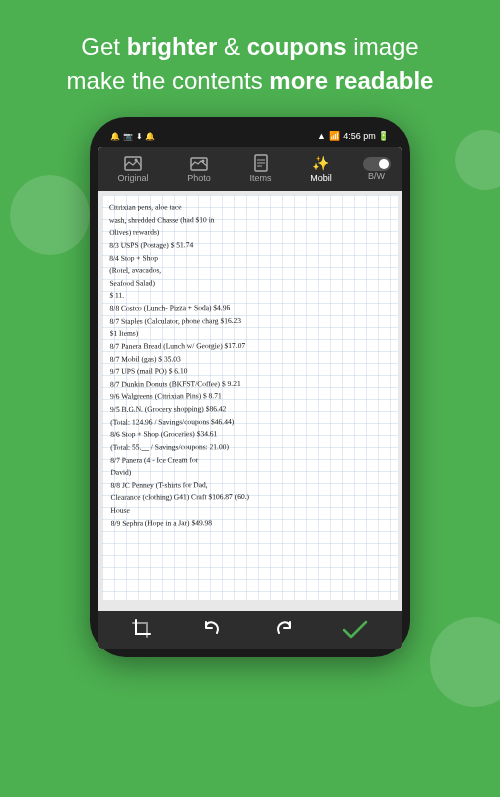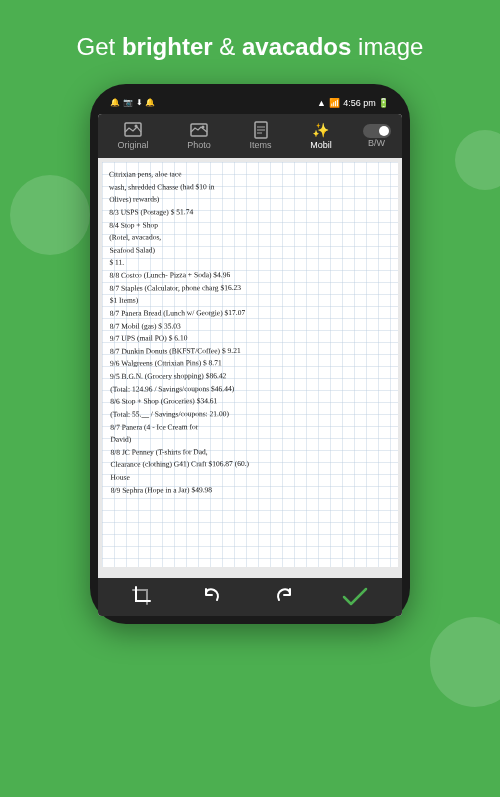--- a/index.html
+++ b/index.html
@@ -218,22 +218,25 @@
 <body>
 
 <div class="bg-circle-left"></div>
 <div class="bg-circle-right-top"></div>
 <div class="bg-circle-right-bottom"></div>
 
 <div class="header-text">
   <h1>
     Get <strong>brighter</strong>
     <span> &amp; </span>
-    <strong>avacados</strong>
+    <strong>coupons</strong>
     <span> image</span>
+  </h1>
+  <h1>
+    <span>make the contents </span><strong>more readable</strong>
   </h1>
 </div>
 
 <div class="phone-wrapper">
   <div class="phone">
 
     <div class="phone-top">
       <div class="phone-top-icons">
         <span style="font-size:8px;">🔔</span>
         <span style="font-size:8px;">📷</span>

